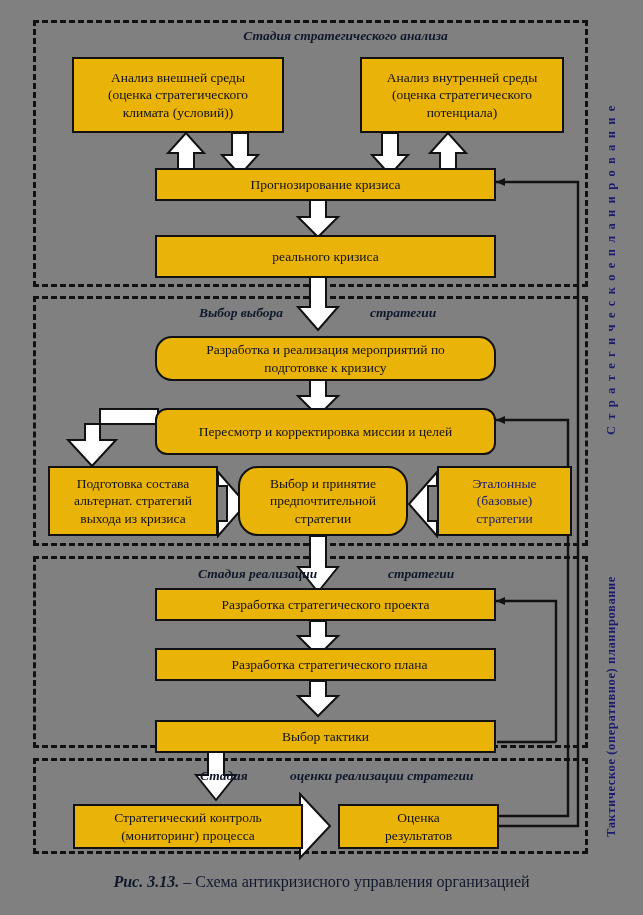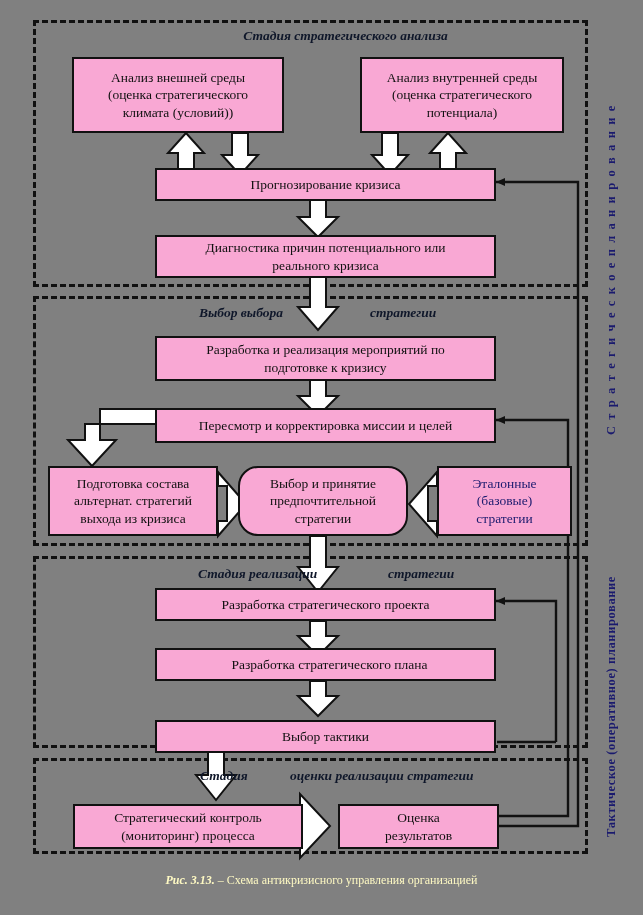--- a/index.html
+++ b/index.html
@@ -16,21 +16,21 @@
   .stage{
     position:absolute;
     border:3px dashed #111;
     box-sizing:border-box;
   }
   
   .box{
     position:absolute;
     border:2px solid #111;
     box-sizing:border-box;
-    background:#f9a8d4;
+    background:#eab308;
     display:flex;
     align-items:center;
     justify-content:center;
     text-align:center;
     color:#111;
     font-size:13.5px;
     line-height:1.28;
     padding:2px 4px;
   }
   .box span{display:block;}
@@ -54,22 +54,22 @@
     letter-spacing:1.6px;
     color:#1a1a6e;
     white-space:nowrap;
     text-align:center;
   }
   
   .caption{
     position:absolute;
     left:0;top:873px;width:643px;
     text-align:center;
-    font-size:12px;
-    color:#fef9c3;
+    font-size:16px;
+    color:#0f172a;
   }
   .caption .fig{font-weight:bold;font-style:italic;}
 </style>
 </head>
 <body>
 
 <div class="canvas">
 
   <div class="stage" style="left:33px;top:20px;width:555px;height:267px;"></div>
   <div class="stage" style="left:33px;top:296px;width:555px;height:250px;"></div>
@@ -142,36 +142,35 @@
   </div>
 
   <div class="box" style="left:155px;top:168px;width:341px;height:33px;">
     <span>
       <span>Прогнозирование кризиса</span>
     </span>
   </div>
 
   <div class="box" style="left:155px;top:235px;width:341px;height:43px;">
     <span>
-      <span>Диагностика причин потенциального или</span>
       <span>реального кризиса</span>
     </span>
   </div>
 
   <div class="stage-title" style="left:159px;top:305px;">Выбор выбора</div>
   <div class="stage-title" style="left:330px;top:305px;">стратегии</div>
 
-  <div class="box" style="left:155px;top:336px;width:341px;height:45px;">
+  <div class="box" style="left:155px;top:336px;width:341px;height:45px;border-radius:17px;">
     <span>
       <span>Разработка и реализация мероприятий по</span>
       <span>подготовке к кризису</span>
     </span>
   </div>
 
-  <div class="box" style="left:155px;top:408px;width:341px;height:35px;">
+  <div class="box" style="left:155px;top:408px;width:341px;height:47px;border-radius:12px;">
     <span>
       <span>Пересмотр и корректировка миссии и целей</span>
     </span>
   </div>
 
   <div class="box" style="left:48px;top:466px;width:170px;height:70px;font-family:Liberation Serif, serif;">
     <span>
       <span>Подготовка состава</span>
       <span>альтернат. стратегий</span>
       <span>выхода из кризиса</span>

